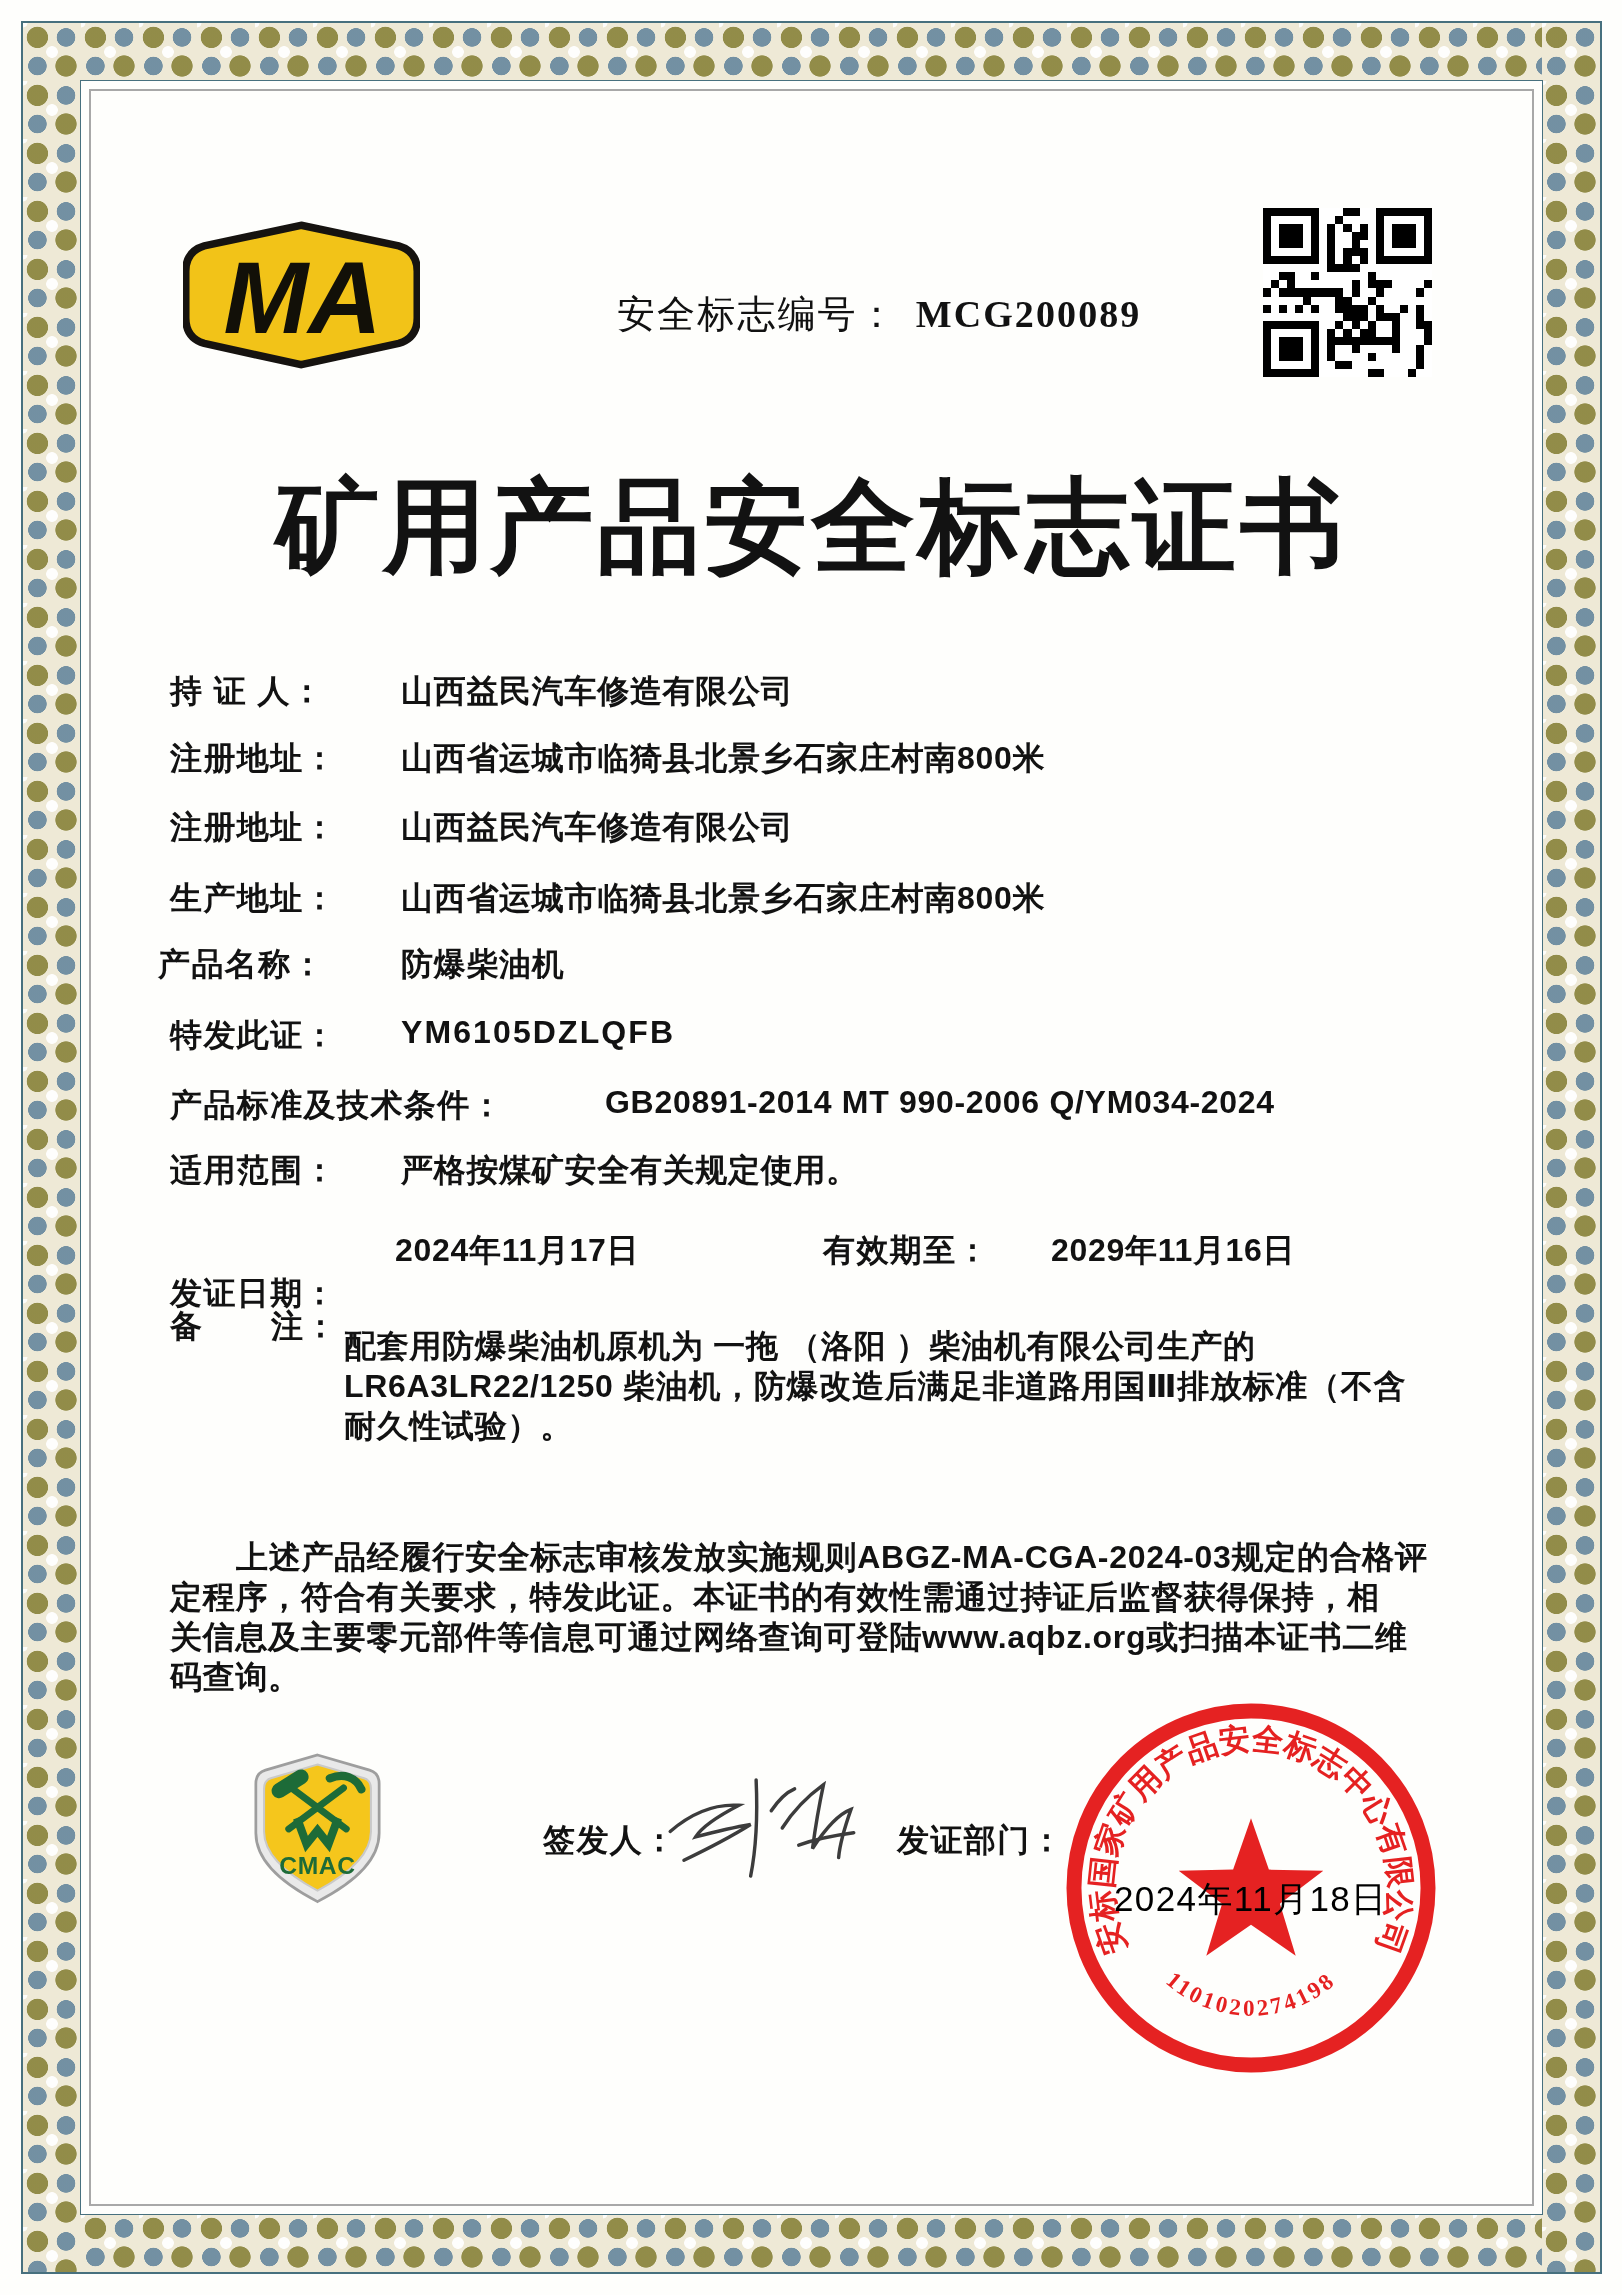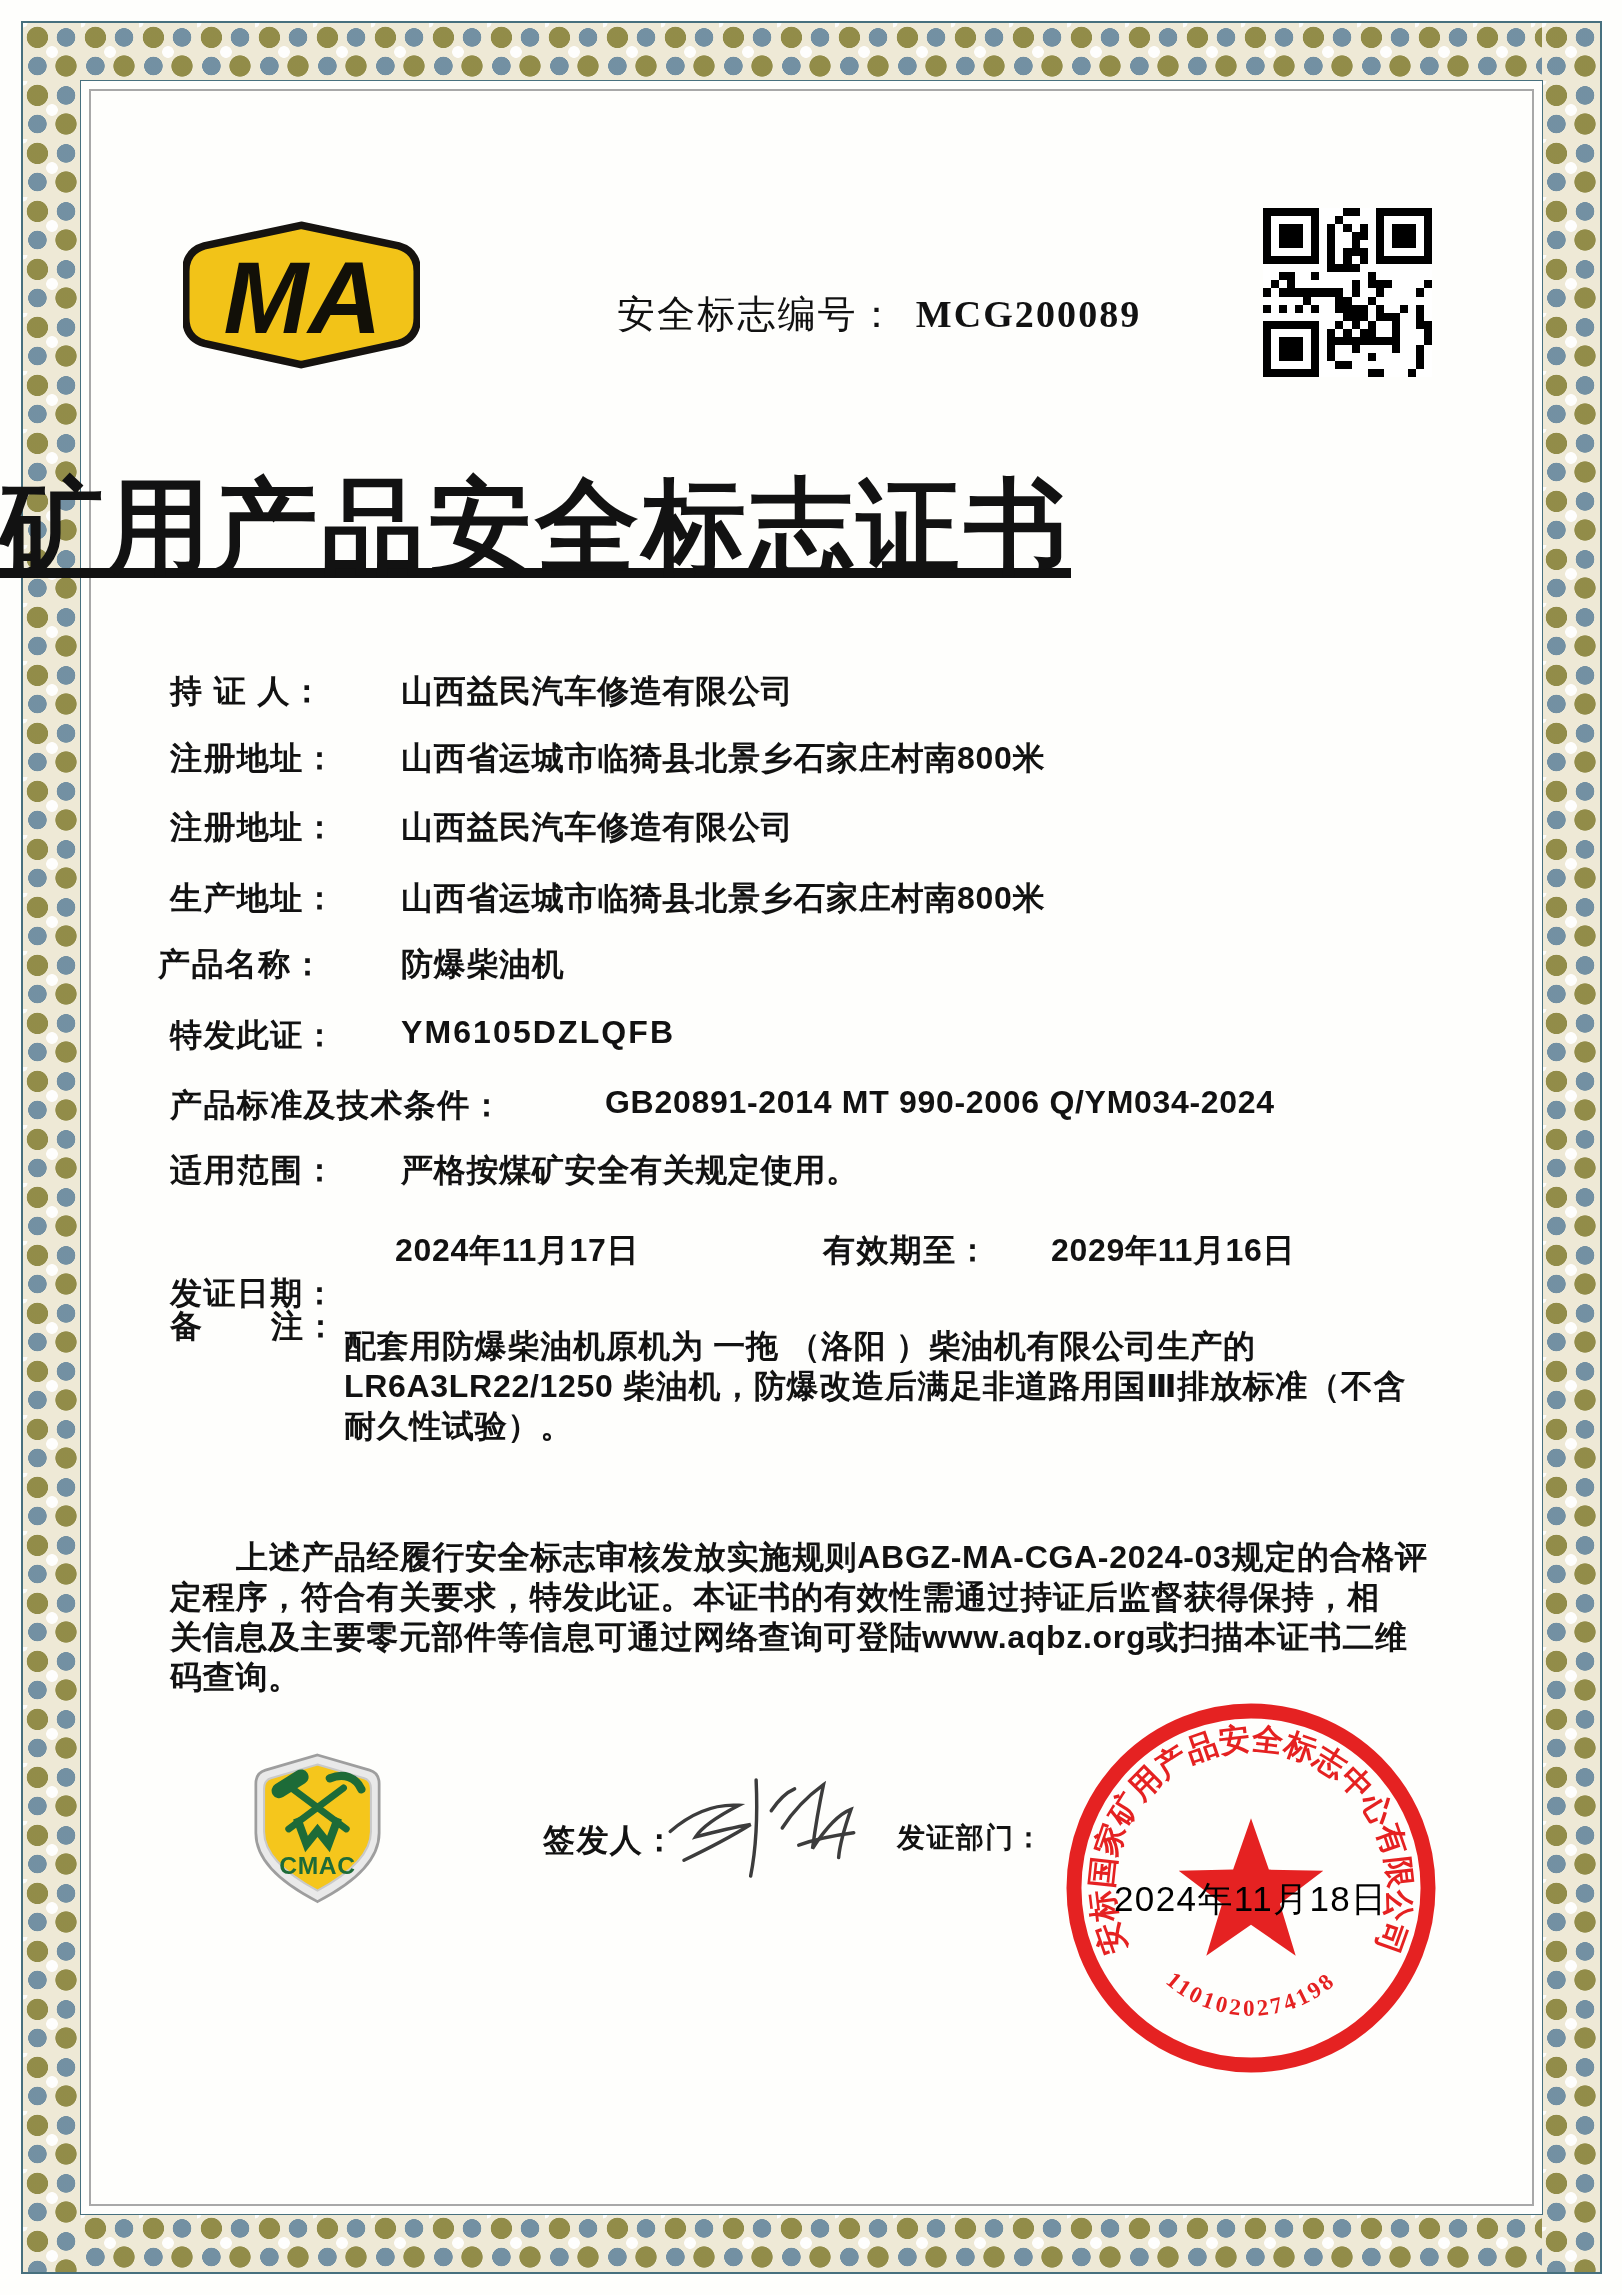--- a/index.html
+++ b/index.html
@@ -29,34 +29,34 @@
   .frame-gray{position:absolute;inset:89px;border:2.1px solid #a8a8a8;}
 
   
   .ma-logo{position:absolute;left:183px;top:221px;width:237px;height:148px;}
   .mark-line{position:absolute;left:617px;top:289px;font-size:38px;white-space:nowrap;}
   .mark-label{font-weight:500;letter-spacing:2.1px;}
   .mark-value{font-family:"Liberation Serif","DejaVu Serif",serif;font-weight:600;margin-left:18px;letter-spacing:2.1px;}
   .qr{position:absolute;left:1263px;top:208px;width:169px;height:169px;}
 
   .title{
-    position:absolute;left:0;right:0;top:459px;text-align:left;
+    position:absolute;left:0;right:0;top:459px;text-align:center;
     font-family:"DejaVu Serif","Liberation Serif",serif;
-    font-size:103px;font-weight:900;letter-spacing:4.1px;white-space:nowrap;text-decoration:underline;
+    font-size:103px;font-weight:900;letter-spacing:4.1px;white-space:nowrap;
   }
 
   
   .lbl{position:absolute;font-size:32px;font-weight:600;letter-spacing:1.4px;white-space:nowrap;}
   .val{position:absolute;font-size:32px;font-weight:800;letter-spacing:0.7px;white-space:nowrap;}
   .remark-line,.stmt-line{position:absolute;font-size:32px;font-weight:800;letter-spacing:0.7px;white-space:nowrap;margin-top:20px;}
 
   
   .cmac-logo{position:absolute;left:249px;top:1752px;width:137px;height:154px;}
   .signer-label{position:absolute;left:543px;top:1819px;font-size:32px;font-weight:600;letter-spacing:1.4px;}
-  .dept-label{position:absolute;left:897px;top:1819px;font-size:28px;font-weight:600;letter-spacing:1.4px;}
+  .dept-label{position:absolute;left:897px;top:1819px;font-size:32px;font-weight:600;letter-spacing:1.4px;}
   .signature{position:absolute;left:653px;top:1742px;width:220px;height:172px;}
   .seal{position:absolute;left:1064px;top:1701px;width:374px;height:374px;mix-blend-mode:multiply;z-index:4;}
   .seal-date{position:absolute;left:1114px;top:1876px;font-size:35px;font-weight:500;color:#000;z-index:5;letter-spacing:1.4px;white-space:nowrap;}
 </style>
 </head>
 <body>
 
 <div class="page">
 
   <div class="band band-top"></div>

